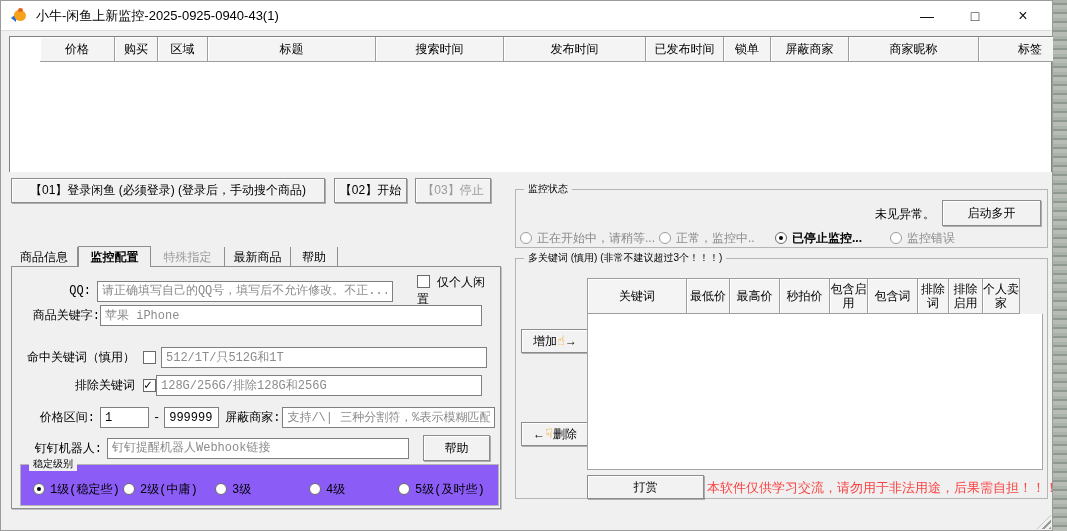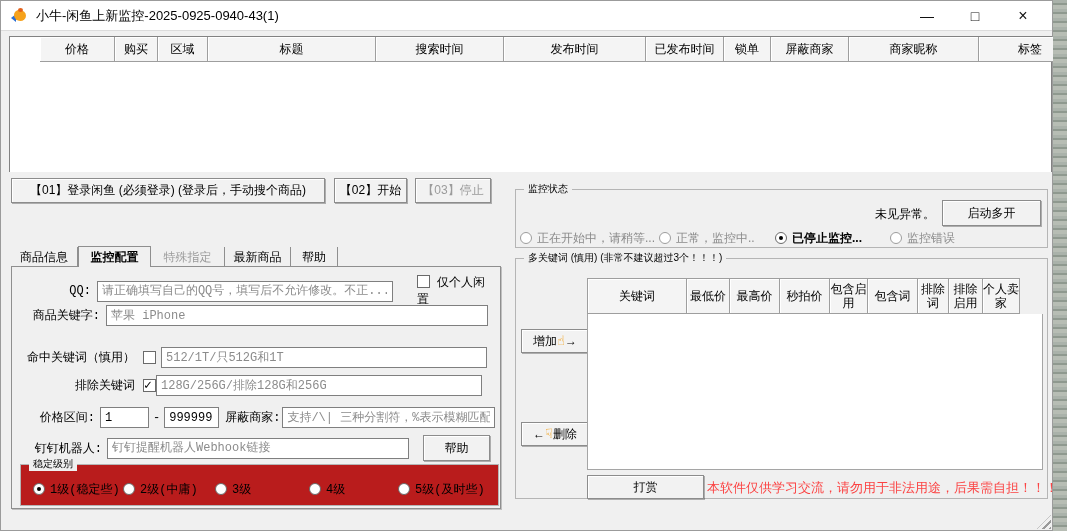--- a/index.html
+++ b/index.html
@@ -137,21 +137,21 @@
     <div class="frow" style="left:0; top:7px; width:484px">
       <span class="flabel" style="width:80px">QQ:</span>
       <input type="text" style="width: 300px; margin-left: 6px;" placeholder="请正确填写自己的QQ号，填写后不允许修改。不正...">
       <span style="margin-left:24px">
         <span class="cb"></span>
         <span>仅个人闲置</span></span>
     </div>
 
     <div class="frow" style="left:0; top:38px; width:484px">
       <span class="flabel" style="width:88px">商品关键字:</span>
-      <input type="text" style="width: 382px; margin-left: 6px;" placeholder="苹果 iPhone">
+      <input type="text" style="width: 382px; " placeholder="苹果 iPhone">
     </div>
 
     <div class="frow" style="left:0; top:80px; width:484px">
       <span class="flabel" style="width:123px">命中关键词（慎用）</span>
       <span class="cb" style="margin-left:8px"></span>
       <input type="text" style="width: 326px; margin-left: 5px;" placeholder="512/1T/只512G和1T">
     </div>
 
     <div class="frow" style="left:0; top:108px; width:484px">
       <span class="flabel" style="width:123px">排除关键词</span>
@@ -167,21 +167,21 @@
       <span class="flabel" style="margin-left:6px">屏蔽商家:</span>
       <input type="text" style="width: 213px; margin-left: 2px;" placeholder="支持/\| 三种分割符，%表示模糊匹配">
     </div>
 
     <div class="frow" style="left:0; top:168px; width:484px">
       <span class="flabel" style="width:90px">钉钉机器人:</span>
       <input type="text" style="width: 302px; margin-left: 5px;" placeholder="钉钉提醒机器人Webhook链接">
       <button class="btn" style="position:static; margin-left:14px; width:67px; height:26px">帮助</button>
     </div>
 
-    <div class="group" style="left:8px; top:197px; width:479px; height:42px; background:#b91c1c">
+    <div class="group" style="left:8px; top:197px; width:479px; height:42px; background:#8b5cf6">
       <span class="legend">稳定级别</span>
       <span class="note" style="left:12px; top:16px">
         <span class="radio sel"></span><span>1级(稳定些)</span></span>
       <span class="note" style="left:102px; top:16px">
         <span class="radio"></span><span>2级(中庸)</span></span>
       <span class="note" style="left:194px; top:16px">
         <span class="radio"></span><span>3级</span></span>
       <span class="note" style="left:288px; top:16px">
         <span class="radio"></span><span>4级</span></span>
       <span class="note" style="left:377px; top:16px">

